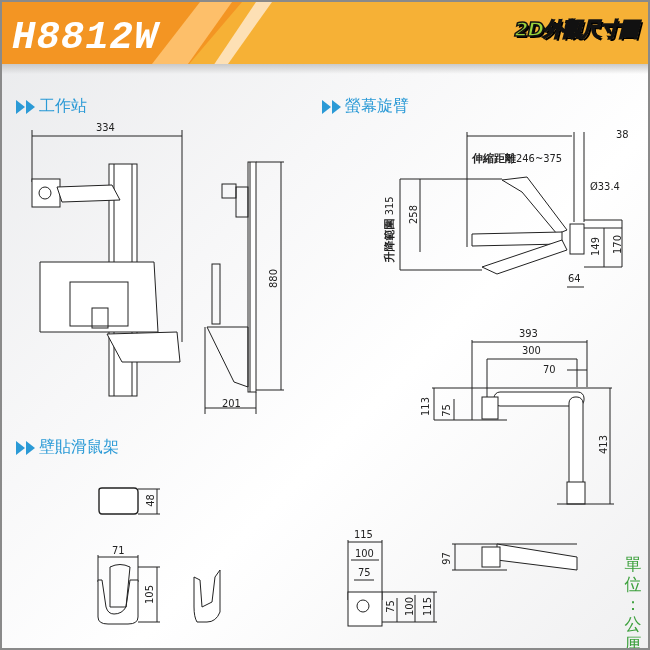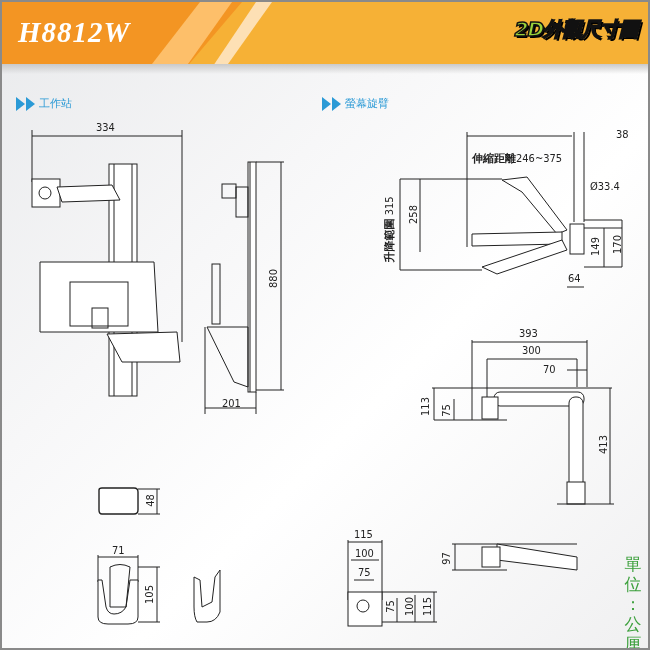--- a/index.html
+++ b/index.html
@@ -3,25 +3,25 @@
 <meta charset="utf-8">
 <style>
   html,body{margin:0;padding:0;}
   body{width:650px;height:650px;overflow:hidden;font-family:"DejaVu Sans",sans-serif;}
   #root{position:relative;width:650px;height:650px;background:linear-gradient(135deg,#e9eaec 0%,#f7f7f8 35%,#ffffff 60%,#f0f0f1 100%);box-sizing:border-box;border:2px solid #8a8a8a;overflow:hidden;}
   .banner{position:absolute;left:0;top:0;width:650px;height:62px;background:#f6b136;}
   .banner .left{position:absolute;left:0;top:0;width:215px;height:62px;background:#f39523;clip-path:polygon(0 0,100% 0,78% 100%,0 100%);width:240px;}
   .banner .stripe1{position:absolute;left:150px;top:0;width:80px;height:62px;background:#fdbf6a;clip-path:polygon(60% 0,100% 0,45% 100%,0 100%);}
   .banner .stripe2{position:absolute;left:190px;top:0;width:80px;height:62px;background:#fde0b5;clip-path:polygon(80% 0,100% 0,45% 100%,28% 100%);}
   .banner-shadow{position:absolute;left:0;top:62px;width:650px;height:10px;background:linear-gradient(#c9c9c9,rgba(255,255,255,0));}
-  .model{position:absolute;left:16px;top:14px;font-family:Liberation Serif, serif;font-weight:bold;font-style:italic;font-size:29px;color:#fff;letter-spacing:1px;}
+  .model{position:absolute;left:10px;top:14px;font-family:Liberation Mono, monospace;font-weight:bold;font-style:italic;font-size:39px;color:#fff;letter-spacing:1px;}
   .title2d{position:absolute;right:14px;top:14px;font-size:20px;font-weight:bold;font-style:italic;letter-spacing:-1px;}
   .title2d .g{color:#9ad13a;-webkit-text-stroke:1.5px #111;text-shadow:2px 2px 0 #000;}
   .title2d .w{color:#fff;-webkit-text-stroke:1.5px #111;text-shadow:2px 2px 0 #000;}
-  .sec{position:absolute;font-size:11px;color:#2b9ad6;display:flex;align-items:center;gap:4px;}
+  .sec{position:absolute;font-size:16px;color:#2b9ad6;display:flex;align-items:center;gap:4px;}
   .tri{display:inline-block;width:0;height:0;border-top:7px solid transparent;border-bottom:7px solid transparent;border-left:9px solid #2b9ad6;}
   .dim{position:absolute;font-family:"DejaVu Sans Condensed","DejaVu Sans",sans-serif;font-size:11px;color:#222;}
   .vert{transform:rotate(-90deg);transform-origin:center;}
   .unit{position:absolute;left:622px;top:552px;width:18px;font-family:"DejaVu Serif",serif;font-size:17px;color:#3ca03c;line-height:20px;text-align:center;}
   svg{position:absolute;left:0;top:0;}
 </style>
 </head>
 <body>
 
 <div id="root">
@@ -36,20 +36,25 @@
 
   <div class="sec" style="left:14px;top:94px;">
       <span class="tri"></span>
       <span class="tri" style="margin-left:-3px"></span>
       <span>工作站</span>
     </div>
   <div class="sec" style="left:320px;top:94px;font-family:Liberation Serif, serif;">
       <span class="tri"></span>
       <span class="tri" style="margin-left:-3px"></span>
       <span>螢幕旋臂</span>
+    </div>
+  <div class="sec" style="left:14px;top:435px;">
+      <span class="tri"></span>
+      <span class="tri" style="margin-left:-3px"></span>
+      <span>壁貼滑鼠架</span>
     </div>
 
   <svg width="650" height="650" fill="none" stroke="#222" stroke-width="1">
 
     <line x1="30" y1="134" x2="180" y2="134"></line>
       <line x1="30" y1="128" x2="30" y2="180"></line>
       <line x1="180" y1="128" x2="180" y2="340"></line>
     <rect x="107" y="162" width="28" height="232" fill="#fff"></rect>
       <line x1="112" y1="162" x2="112" y2="394"></line>
       <line x1="130" y1="162" x2="130" y2="394"></line>

